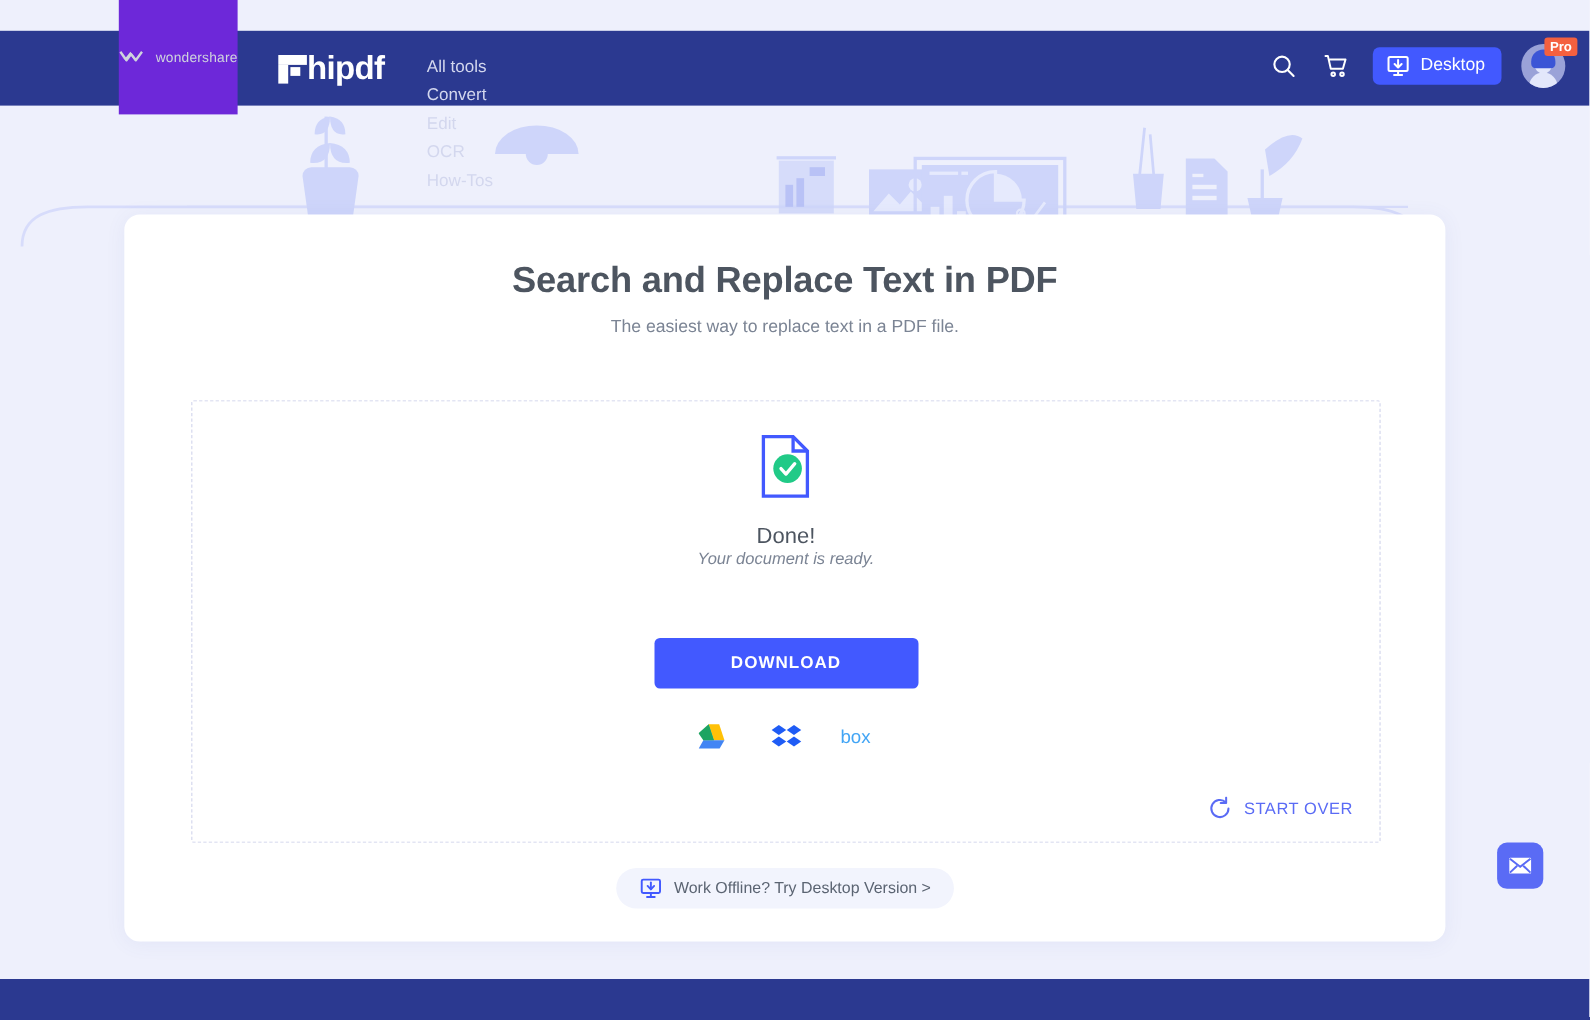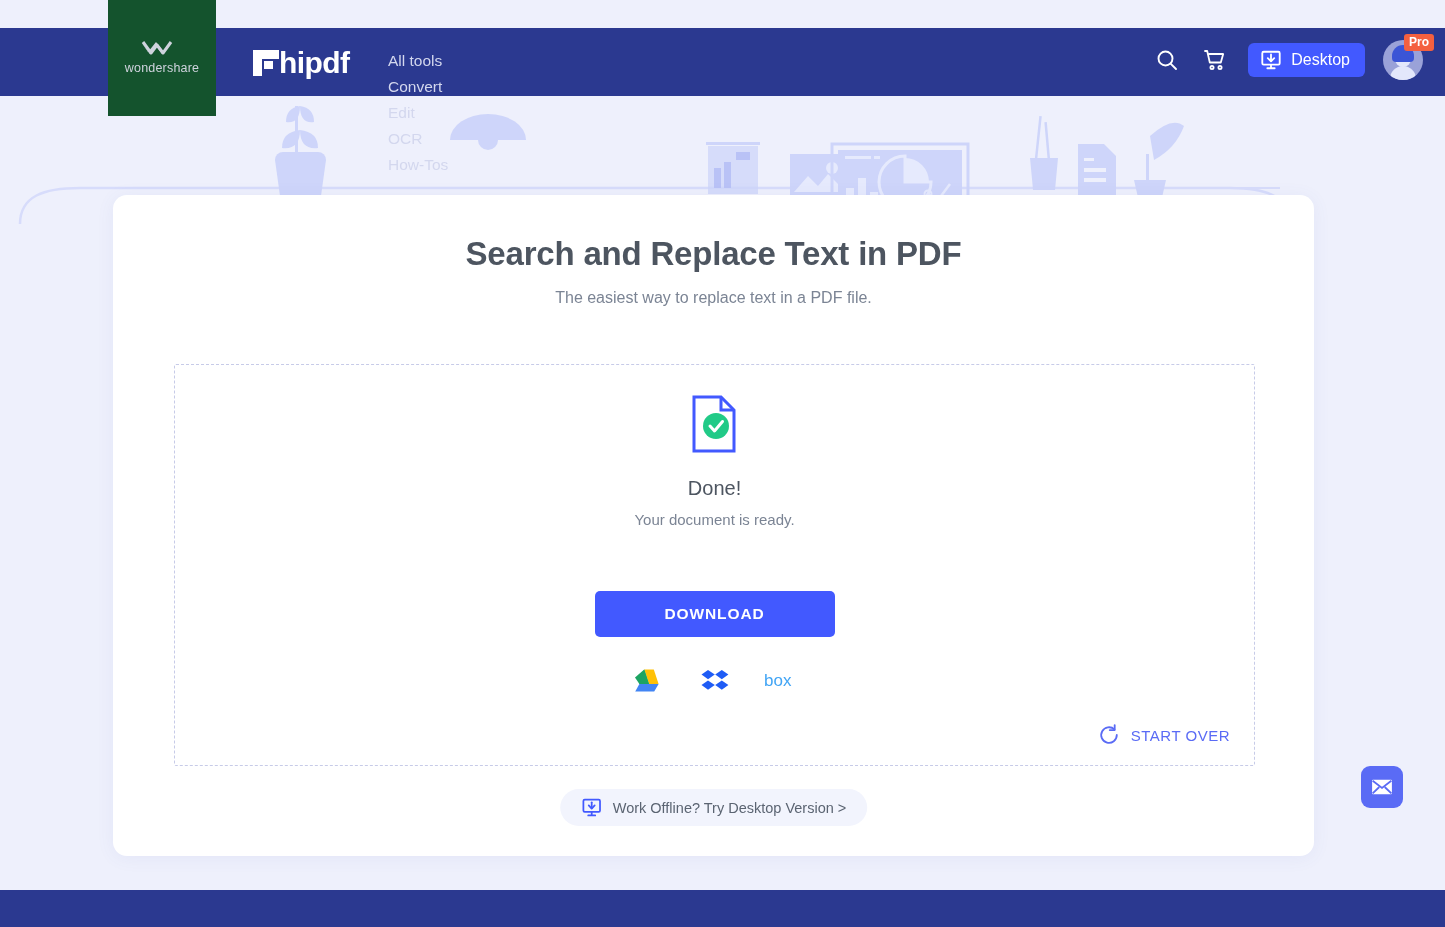--- a/index.html
+++ b/index.html
@@ -11,23 +11,23 @@
   }
   .page { position: relative; width: 1445px; height: 927px; background: #eef0fc; }
 
   
   .header {
     position: absolute; left: 0; top: 28px; width: 1445px; height: 68px;
     background: #2b3990;
     display: flex; align-items: center;
   }
   .ws-block {
-    position: absolute; left: 108px; top: 0; width: 108px; height: 116px;
-    background: #14532d;
-    display: flex; flex-direction: column; align-items: center; justify-content: center;
+    position: absolute; left: 108px; top: 0; width: 108px; height: 104px;
+    background: #6d28d9;
+    display: flex; flex-direction: row; align-items: center; justify-content: center;
     gap: 4px; z-index: 5;
   }
   .ws-mark { width: 42px; height: 16px; }
   .ws-name { color: #cfd3dd; font-size: 12.5px; letter-spacing: .2px; }
 
   .hipdf-logo {
     position: absolute; left: 224px; top: 46px;
     display: flex; align-items: center; gap: 0; z-index: 6; margin-left: 29px;
   }
   .hipdf-mark { width: 26px; height: 26px; position: relative; }
@@ -86,21 +86,21 @@
     font-size: 33px; font-weight: bold; color: #4d5560; letter-spacing: -.2px;
   }
   .subtitle { text-align: center; margin-top: 16px; font-size: 16px; color: #7b8494; }
 
   .dropzone {
     position: absolute; left: 61px; top: 169px; width: 1081px; height: 402px;
     border: 1px dashed #c7cbe8; border-radius: 2px;
   }
   .doc-icon { margin: 28px auto 0; width: 54px; height: 62px; display: block; }
   .done { text-align: center; margin-top: 22px; font-size: 20px; font-weight: normal; color: #4d5560; }
-  .ready { text-align: center; margin-top: 11px; font-size: 15px; color: #7b8494; }
+  .ready { text-align: center; font-size: 15px; color: #7b8494; font-style: italic; }
 
   .dl-btn {
     display: block; margin: 63px auto 0; width: 240px; height: 46px;
     background: #4259ff; border: none; border-radius: 5px; cursor: pointer;
     color: #fff; font-size: 15.5px; font-weight: bold; letter-spacing: .9px;
     font-family: "Liberation Sans", sans-serif;
   }
   .clouds { display: flex; justify-content: center; align-items: center; gap: 32px; margin-top: 28px; }
   .cloud-btn { width: 34px; height: 30px; display: flex; align-items: center; justify-content: center; }
 

